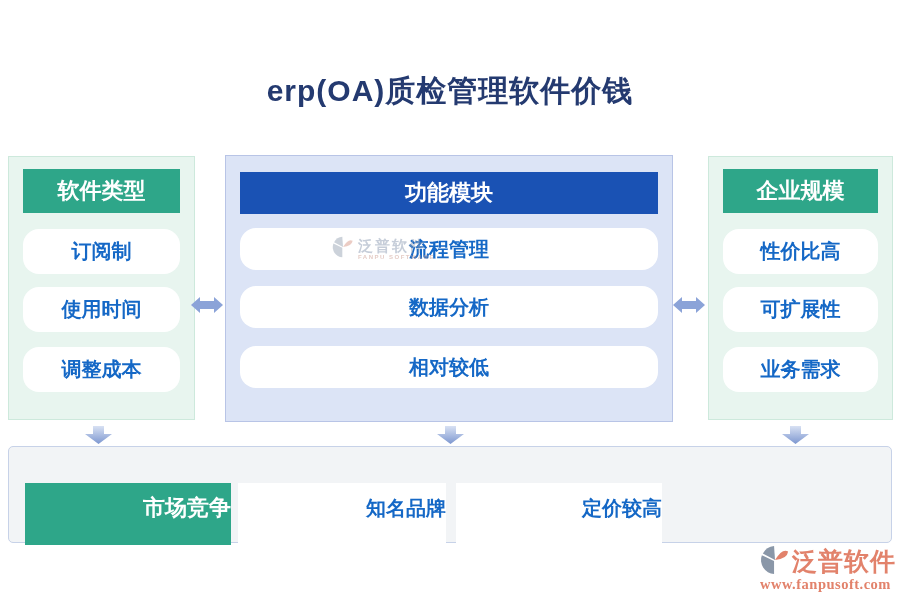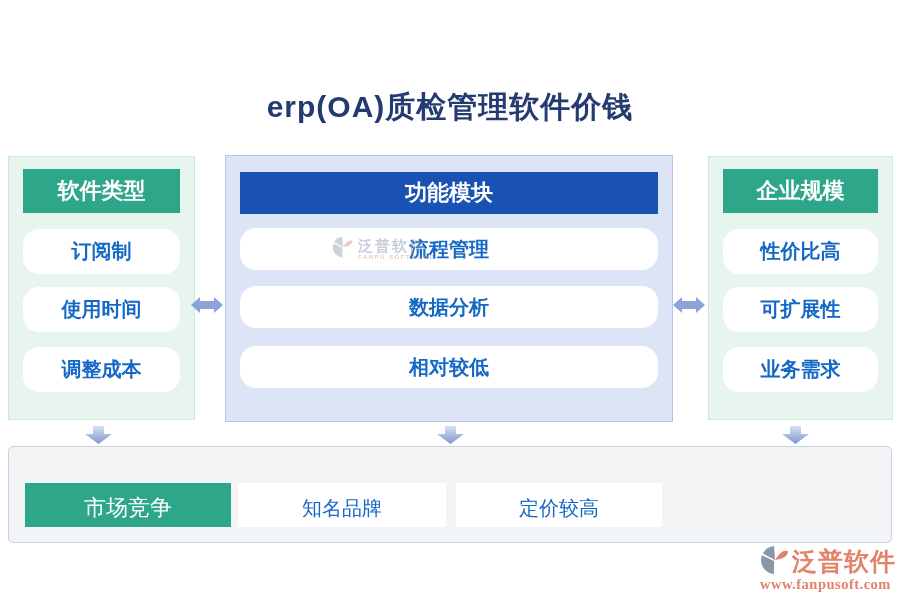--- a/index.html
+++ b/index.html
@@ -1,21 +1,21 @@
 <!DOCTYPE html>
 <html><head>
 <meta charset="utf-8">
 <style>
   html,body { margin:0; padding:0; background:#ffffff; }
   .stage {
     position:relative; width:900px; height:600px; background:#ffffff;
     font-family:"Liberation Sans", sans-serif; overflow:hidden;
   }
   .title {
-    position:absolute; top:87px; left:0; width:100%; text-align:center;
+    position:absolute; top:71px; left:0; width:100%; text-align:center;
     font-size:30px; font-weight:bold; color:#243A70; letter-spacing:1px;
   }
   .panel { position:absolute; box-sizing:border-box; border:1px solid transparent; }
   .panel.mint { background:#E8F5EF; border-color:#CDE9DC; }
   .panel.lav  { background:#DCE4F6; border-color:#B8C4E6; }
   #panel-left   { left:8px;   top:156px; width:187px; height:264px;padding-left:40px; }
   #panel-center { left:225px; top:155px; width:448px; height:267px;padding-left:45px; }
   #panel-right  { left:708px; top:156px; width:185px; height:264px;padding-left:26px; }
 
   .hdr {
@@ -36,22 +36,22 @@
   #harrow-left  { left:191px; }
   #harrow-right { left:673px; }
   .darrow { position:absolute; width:27px; height:18px; top:426px; }
   #darrow-1 { left:85px; } #darrow-2 { left:437px; } #darrow-3 { left:782px; }
 
   #bottom-panel {
     position:absolute; left:8px; top:446px; width:884px; height:97px; box-sizing:border-box;
     background:#F2F4F6; border:1px solid #C7D2E8; border-radius:5px;
   }
   .bitem {
-    position:absolute; top:36px; height:44px; line-height:50px;
-    text-align:center; font-weight:normal;
+    position:absolute; top:36px; height:62px; line-height:50px;
+    text-align:right; font-weight:bold;
   }
   #bitem-0 { left:16px;  width:206px; background:#2EA689; color:#ffffff; font-size:22px; }
   #bitem-1 { left:229px; width:208px; background:#ffffff; color:#1568C6; font-size:20px; }
   #bitem-2 { left:447px; width:206px; background:#ffffff; color:#1568C6; font-size:20px; }
   #bitem-3 { left:662px; width:207px; background:#ffffff; color:#1568C6; font-size:20px; }
 
   #watermark {
     position:absolute; left:92px; top:5px; height:32px;
     display:flex; align-items:center; gap:4px; opacity:0.5; line-height:normal;
   }

